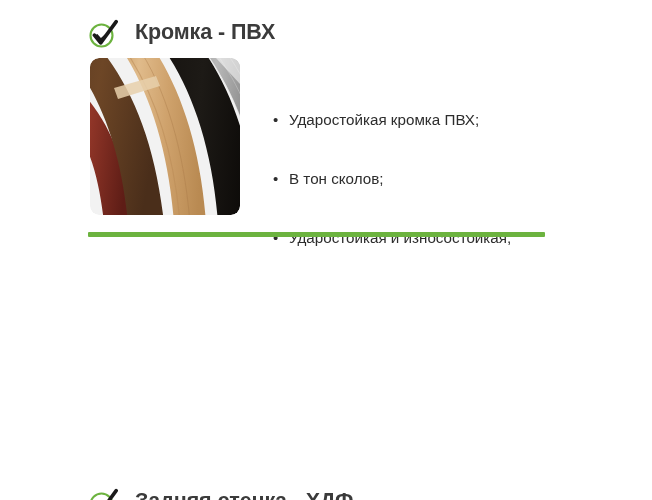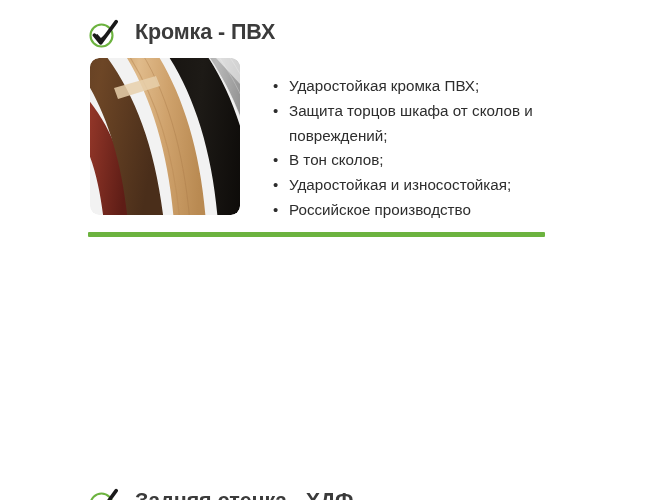--- a/index.html
+++ b/index.html
@@ -94,20 +94,21 @@
     left: 272px;
     top: 74px;
     width: 300px;
   }
   .feature-list li {
     position: relative;
     padding-left: 17px;
     font-size: 15.2px;
     line-height: 24.8px;
     color: #2d2d2d;
+    margin-top: 34px;
   }
   .feature-list li::before {
     content: "\2022";
     position: absolute;
     left: 1px;
     top: 0;
     font-size: 15px;
     line-height: 24.8px;
     color: #2d2d2d;
   }
@@ -187,24 +188,22 @@
             <path d="M116 -32 C 146 2, 166 42, 176 78"></path>
           </g>
 
           <path d="M126 0 L 150 0 L 150 26 Z" fill="#ffffff" opacity="0.55"></path>
         </g>
       </svg>
     </div>
 
     <ul class="feature-list" id="list-edge">
       <li>Ударостойкая кромка ПВХ;</li>
-      <li>Защита торцов шкафа от сколов и повреждений;</li>
       <li>В тон сколов;</li>
       <li>Ударостойкая и износостойкая;</li>
-      <li>Российское производство</li>
     </ul>
   </div>
 
   <div class="section" id="section-back">
 
     <div class="divider"></div>
 
     <div class="head-row" id="head-row-back">
       <span class="check-icon">
         <svg viewBox="0 0 30 32" width="30" height="32" aria-hidden="true">

